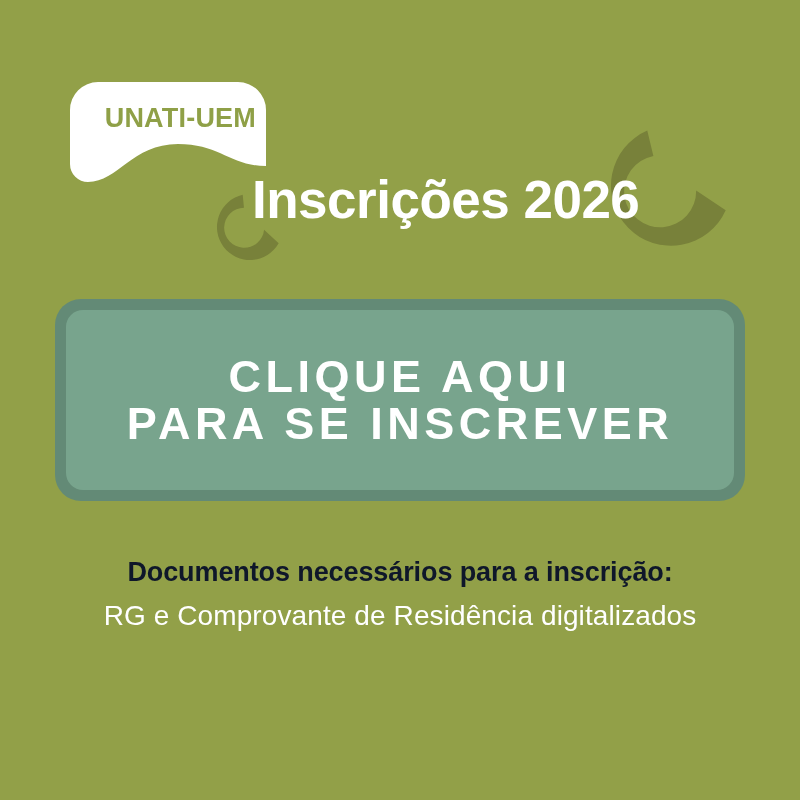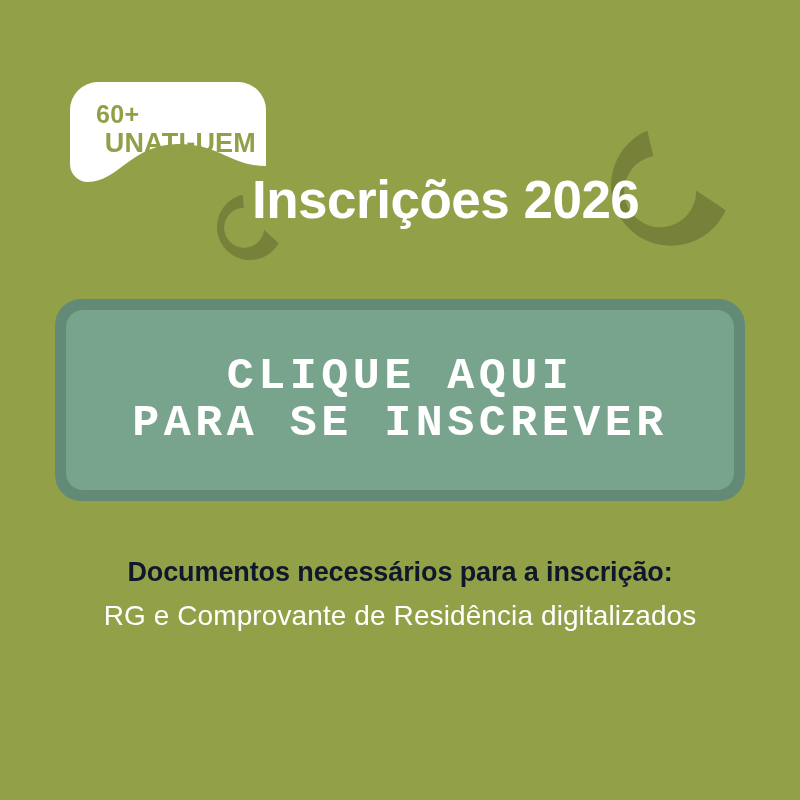--- a/index.html
+++ b/index.html
@@ -96,21 +96,20 @@
   .cta-inner {
     width: 100%;
     height: 100%;
     box-sizing: border-box;
     background: #78a48d;
     border-radius: 17px;
     display: flex;
     flex-direction: column;
     align-items: center;
     justify-content: center;
-    font-family: Liberation Mono, monospace;
   }
   .cta-line {
     color: #ffffff;
     font-weight: 700;
     font-size: 45px;
     letter-spacing: 4.5px;
     line-height: 1.05;
     white-space: nowrap;
     user-select: none;
   }
@@ -166,21 +165,20 @@
                A 28 28 0 0 1 28 0
                L 168 0
                A 28 28 0 0 1 196 28
                L 196 84
                C 160 84 150 62 108 62
                C 62 62 48 100 18 100
                A 18 18 0 0 1 0 82
                Z" fill="#ffffff"></path>
     </svg>
     <div class="logo-text">
-      <span class="logo-line-1">60+</span>
       <span class="logo-line-2">UNATI-UEM</span>
     </div>
   </div>
 
   <div class="headline">Inscrições 2026</div>
 
   <div class="cta-button">
     <div class="cta-inner">
       <div class="cta-line">CLIQUE AQUI</div>
       <div class="cta-line">PARA SE INSCREVER</div>

